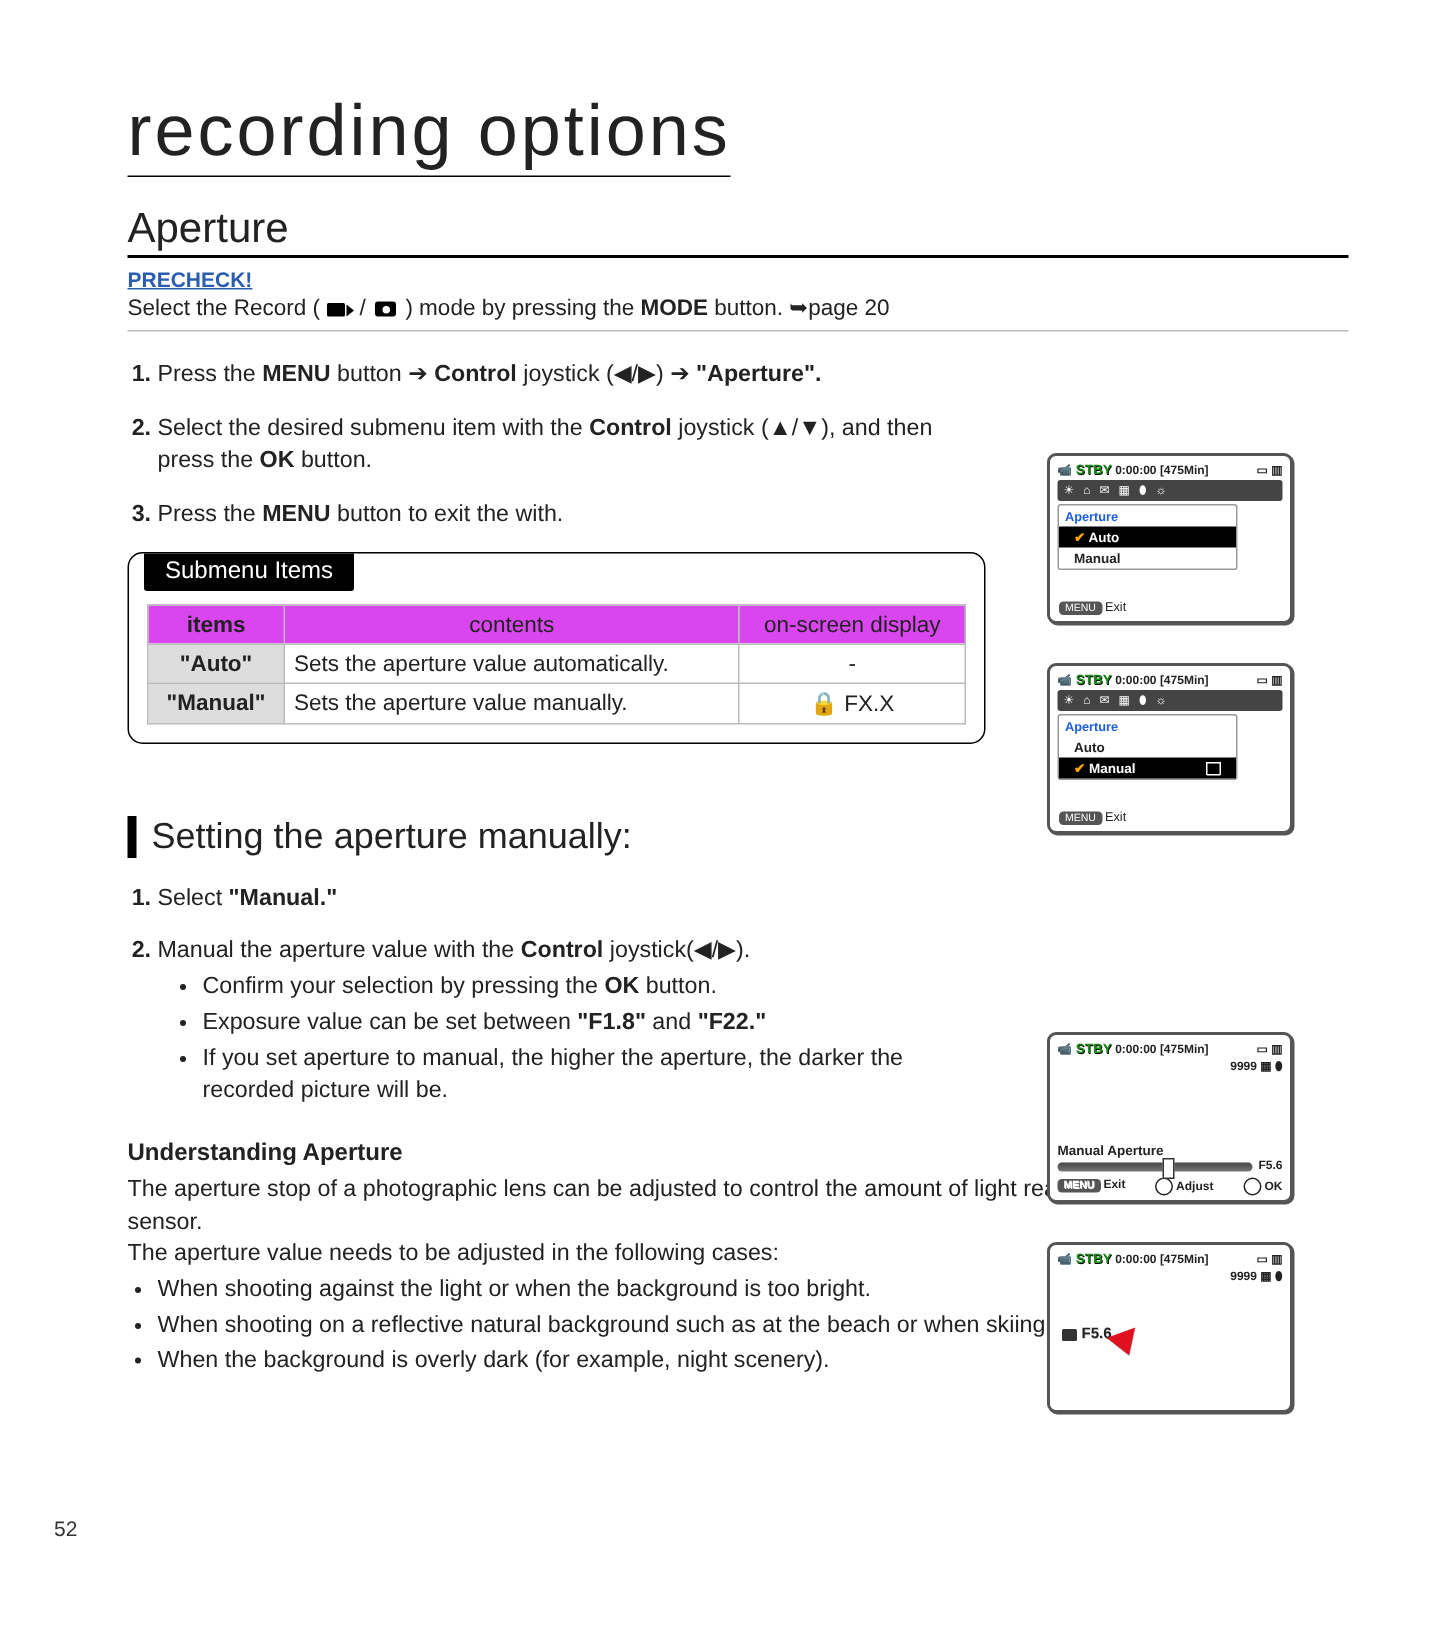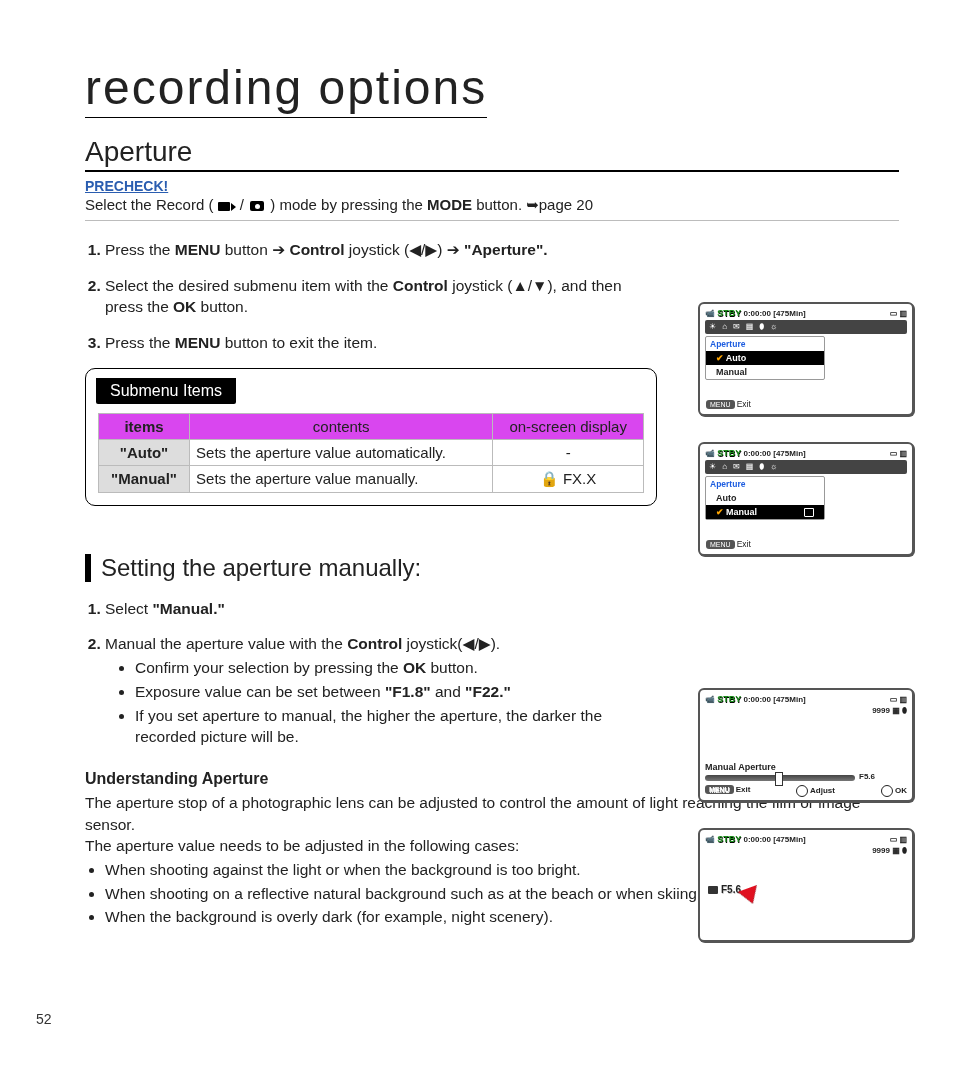--- a/index.html
+++ b/index.html
@@ -55,21 +55,21 @@
     width: 570px;
   }
   ol.steps { margin: 0 0 12px 0; padding-left: 20px; font-size: 15.5px; line-height: 1.4; }
   ol.steps > li { margin-bottom: 14px; }
   ol.steps > li::marker { font-weight: bold; }
   .bold { font-weight: bold; }
   .submenu-box {
     border: 1.5px solid #000;
     border-radius: 10px;
     width: 570px;
-    padding: 10px 0 12px 0;
+    padding: 0 0 12px 0;
     margin-top: 10px;
     overflow: hidden;
   }
   .submenu-title {
     background: #000;
     color: #fff;
     display: inline-block;
     padding: 4px 14px;
     font-size: 16px;
     margin-left: 10px;
@@ -128,21 +128,21 @@
     top: 302px;
     width: 200px;
   }
   .thumbs-col2 {
     position: absolute;
     right: 56px;
     top: 688px;
     width: 200px;
   }
   .lcd {
-    width: 216px;
+    width: 164px;
     height: 114px;
     border: 2px solid #555;
     border-radius: 6px;
     box-sizing: border-box;
     padding: 4px 5px;
     font-size: 9px;
     font-family: Arial, sans-serif;
     background: #fff;
     margin-bottom: 26px;
     position: relative;
@@ -255,21 +255,21 @@
 
   <div class="steps-block">
     <ol class="steps">
       <li>
         <span>Press the </span><span class="bold">MENU</span><span> button ➔ </span><span class="bold">Control</span><span> joystick (◀/▶) ➔ </span><span class="bold">"Aperture".</span>
       </li>
       <li>
         <span>Select the desired submenu item with the </span><span class="bold">Control</span><span> joystick (▲/▼), and then press the </span><span class="bold">OK</span><span> button.</span>
       </li>
       <li>
-        <span>Press the </span><span class="bold">MENU</span><span> button to exit the item.</span>
+        <span>Press the </span><span class="bold">MENU</span><span> button to exit the with.</span>
       </li>
     </ol>
 
     <div class="submenu-box">
       <div class="submenu-title">Submenu Items</div>
       <table class="subtable">
         <tbody>
             <tr>
           <th>items</th>
           <th>contents</th>

